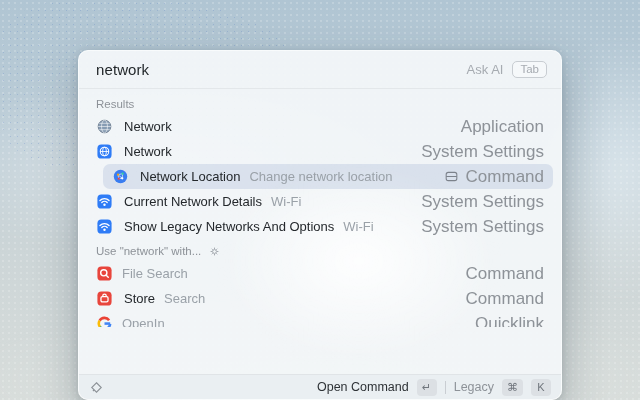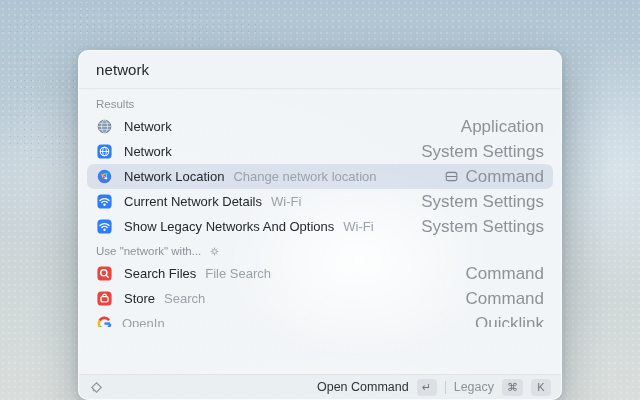--- a/index.html
+++ b/index.html
@@ -37,21 +37,21 @@
   .query { font-size:15px; color:#1f2427; letter-spacing:.1px; flex:0 0 auto; }
   .search-right { margin-left:auto; display:flex; align-items:center; gap:9px; }
   .askai { font-size:13px; color:#a6abb1; }
   .kbd-outline { font-size:11.5px; color:#a6abb1; border:1px solid #c8cdd2; border-radius:5px;
         padding:1px 7px 2px; background:rgba(255,255,255,.35); }
   
   .list { position:relative; padding:3px 8px 0; height:238px; overflow:hidden; }
   .section-label { display:flex; align-items:center; gap:8px; padding:6px 9px 4px;
         font-size:11.5px; color:#8d9298; }
   .row { display:flex; align-items:center; height:25px; padding:0 9px; border-radius:7px; }
-  .row.selected { background:rgba(96,125,180,.16); }
+  .row.selected { background:rgba(96,125,180,.16);margin-left:16px; }
   .row .icn { width:17px; height:17px; flex:0 0 17px; display:flex; align-items:center; justify-content:center; }
   .row .icn svg { width:17px; height:17px; display:block; }
   .title { margin-left:11px; font-size:13px; color:#24282c; white-space:nowrap; }
   .subtitle { margin-left:9px; font-size:13px; color:#9aa1a8; white-space:nowrap; }
   .right { margin-left:auto; display:flex; align-items:center; gap:7px; }
   .acc-icn svg { width:15px; height:13px; display:block; }
   .type { font-size:17px; color:#8d9298; white-space:nowrap; }
   .gear svg { width:11px; height:11px; display:block; }
   
   .footer { position:absolute; left:0; right:0; bottom:0; height:25px;
@@ -73,20 +73,24 @@
 <div class="cloud c2"></div>
 <div class="cloud c3"></div>
 <div class="dots"></div>
 <div class="dots-blue"></div>
 
 <div class="panel">
   <div class="panel-glow"></div>
 
   <div class="searchbar">
     <span class="query">network</span>
+    <span class="search-right">
+      <span class="askai">Ask AI</span>
+      <span class="kbd-outline">Tab</span>
+    </span>
   </div>
 
   <div class="list" id="list">
       <div class="section-label">
         <span>Results</span>
       </div>
       <div class="row">
         <span class="icn">
           <svg viewBox="0 0 24 24">
             <circle cx="12" cy="12" r="9" fill="#879cb3"></circle>
@@ -177,21 +181,20 @@
         </span>
       </div>
       <div class="row">
         <span class="icn">
           <svg viewBox="0 0 24 24">
             <rect x="2" y="2" width="20" height="20" rx="5.5" fill="#e8453c"></rect>
             <circle cx="11" cy="11" r="4.4" fill="none" stroke="#fff" stroke-width="2"></circle>
             <path d="M14.4 14.4 L17.3 17.3" stroke="#fff" stroke-width="2" stroke-linecap="round"></path>
           </svg>
         </span>
-        <span class="title">Search Files</span>
         <span class="subtitle">File Search</span>
         <span class="right">
           <span class="type">Command</span>
         </span>
       </div>
       <div class="row">
         <span class="icn">
           <svg viewBox="0 0 24 24">
             <rect x="2" y="2" width="20" height="20" rx="5.5" fill="#e8453c"></rect>
             <rect x="7" y="9.2" width="10" height="7.6" rx="2" fill="none" stroke="#fff" stroke-width="1.8"></rect>

